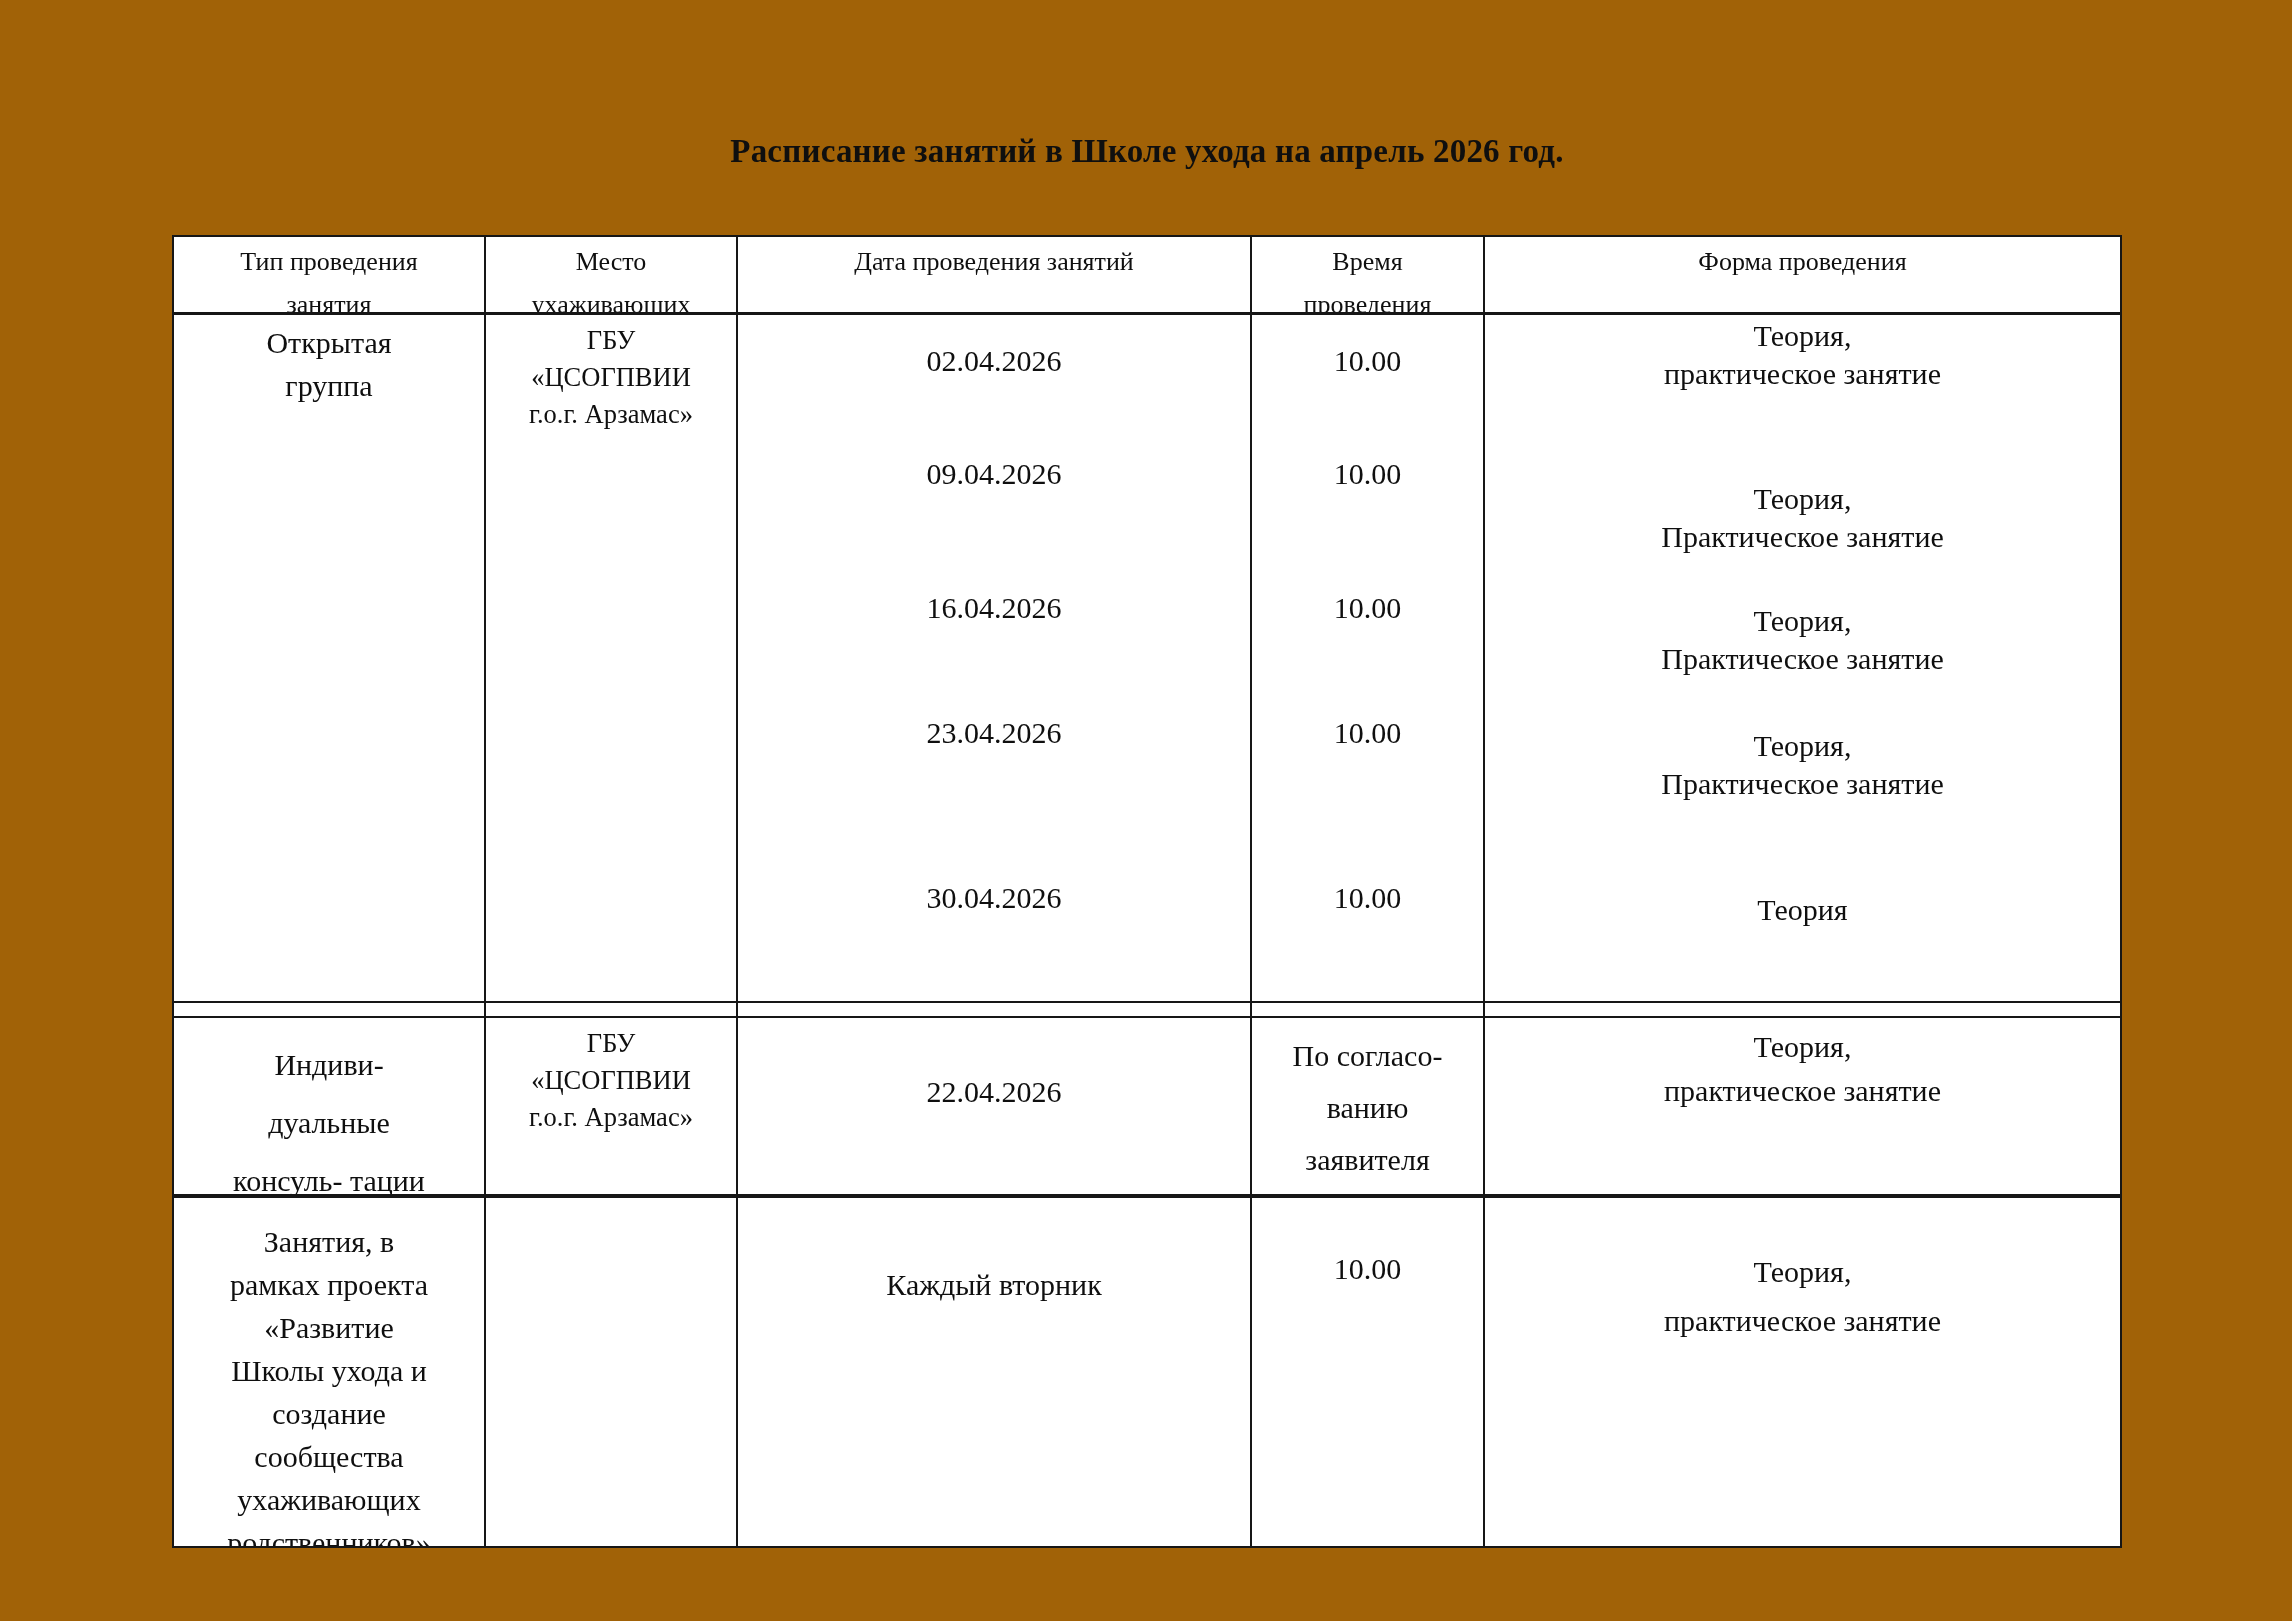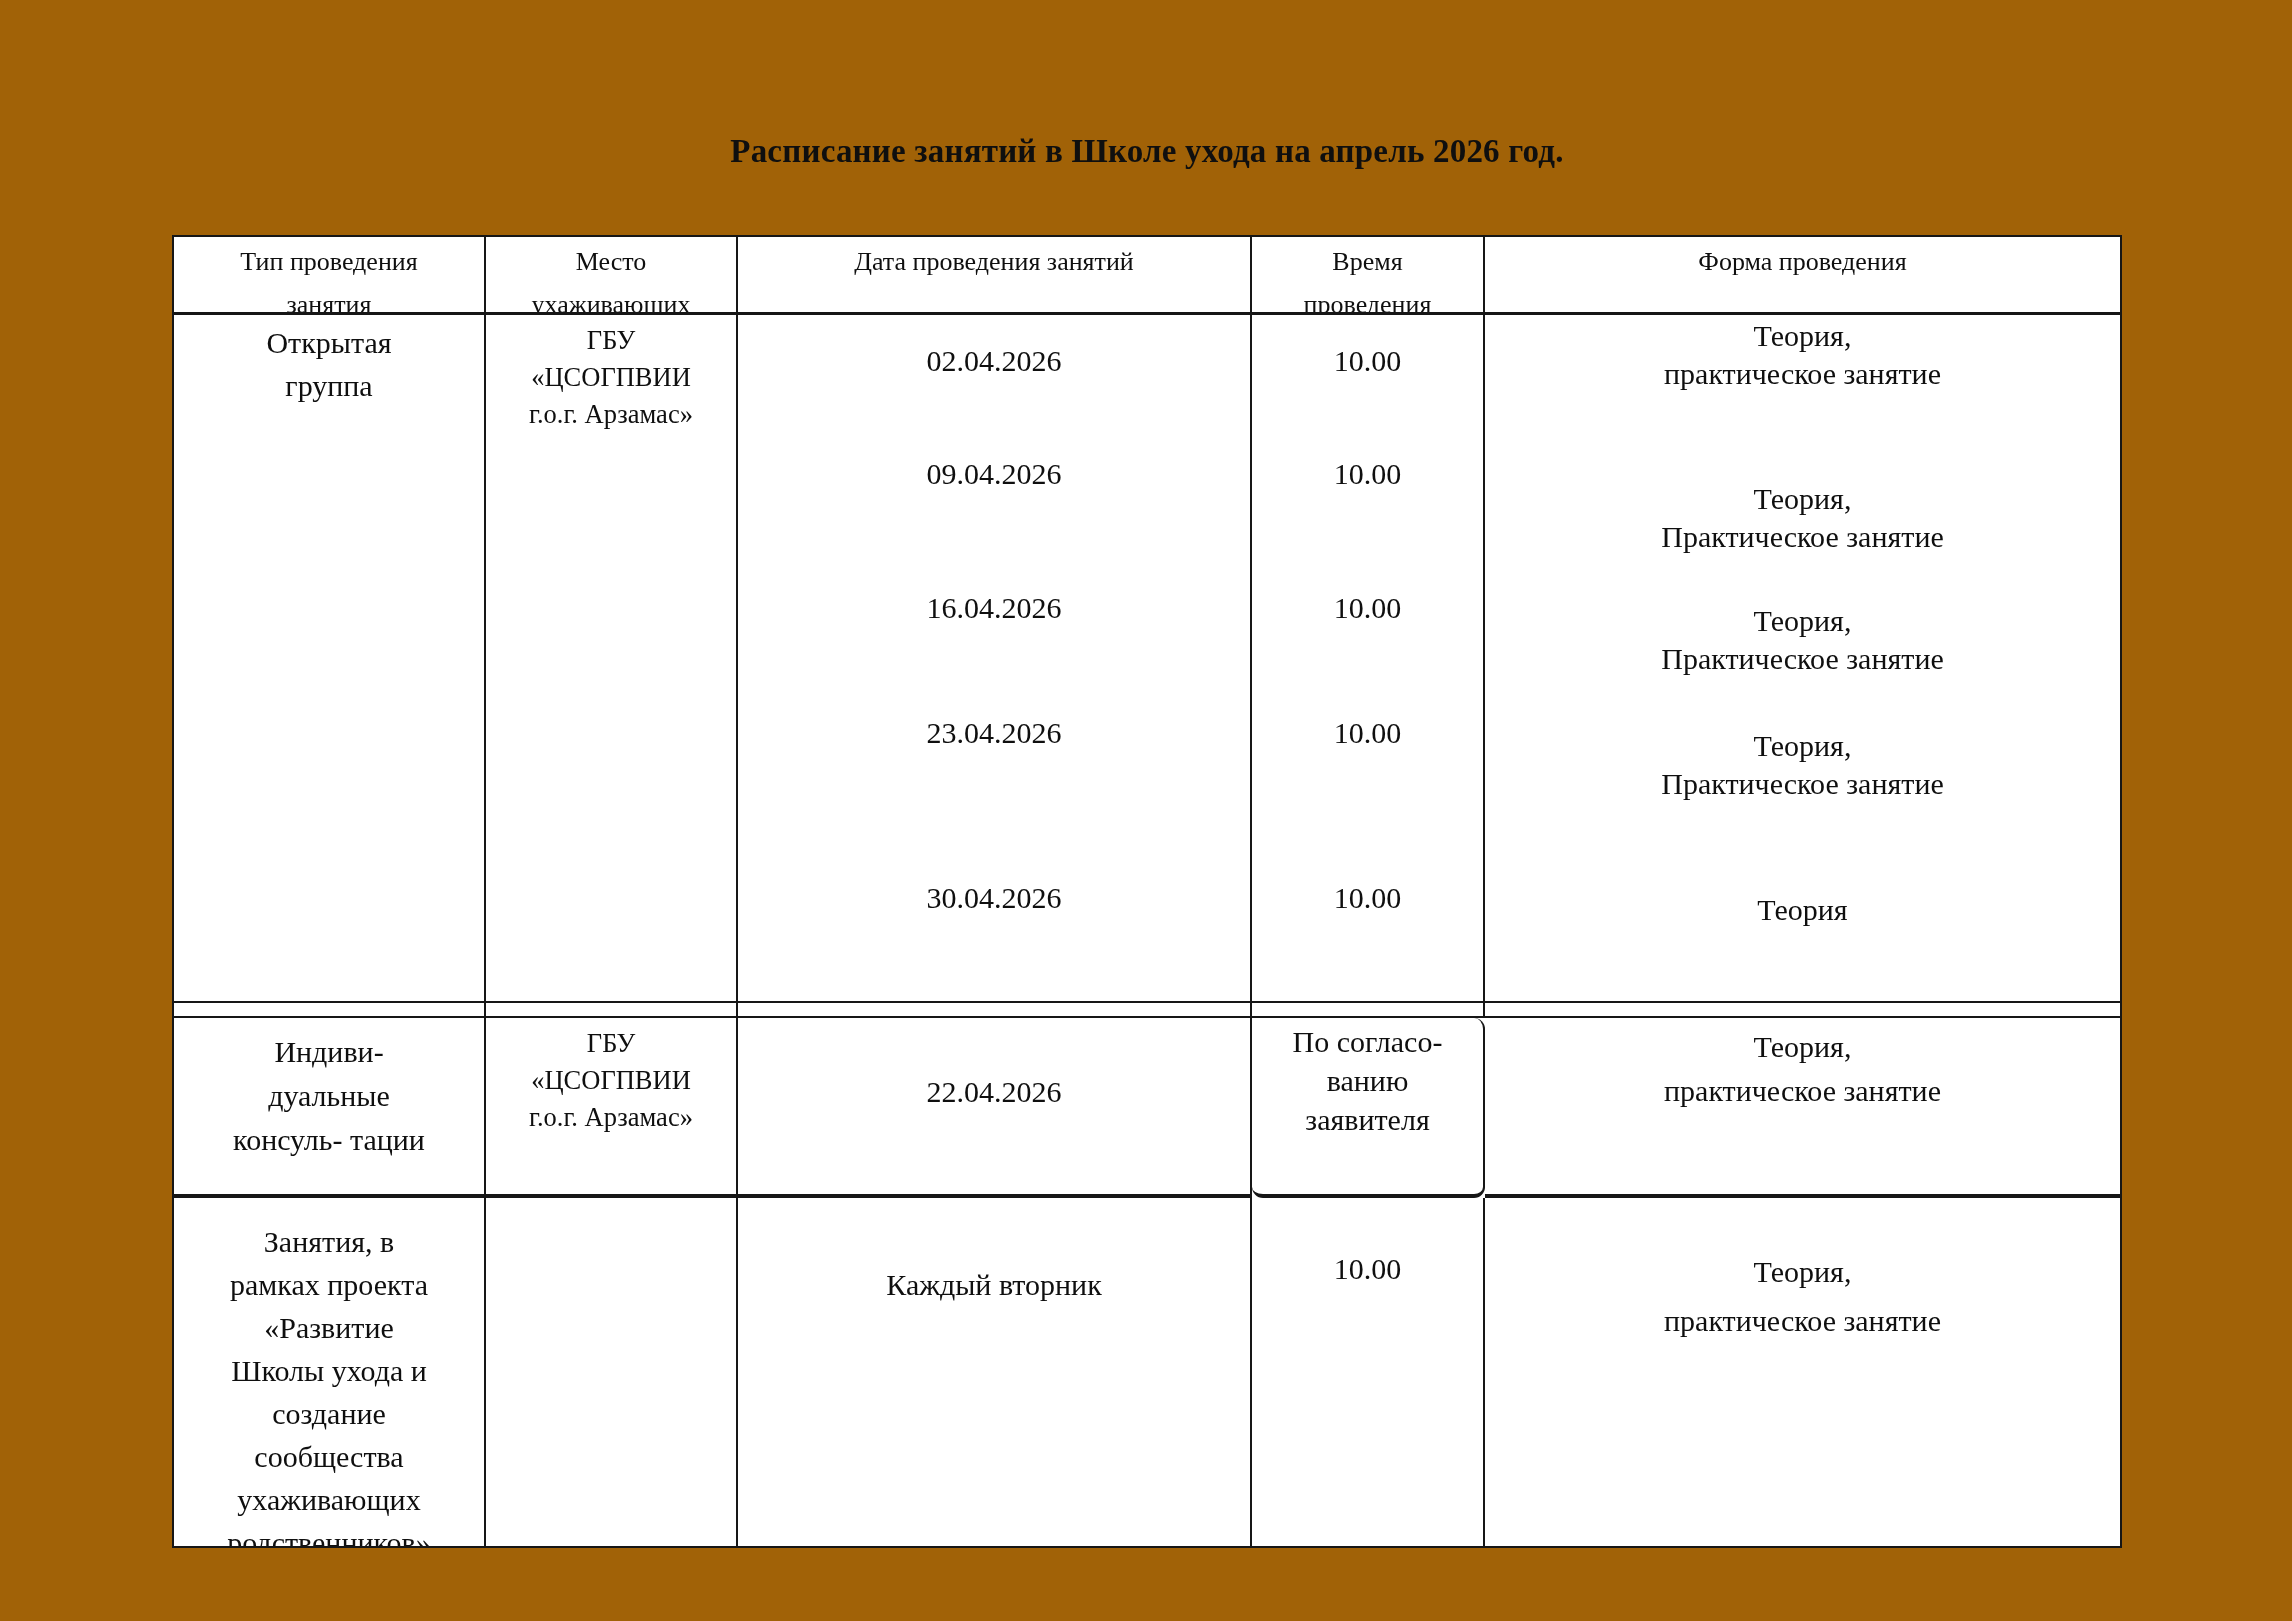--- a/index.html
+++ b/index.html
@@ -70,24 +70,24 @@
     position:absolute; left:0; width:100%;
     text-align:center;
     font-size:30px;
     line-height:38px;
     white-space:pre-line;
   }
   .d1 { top:26.5px; }  .d2 { top:140px; } .d3 { top:274px; } .d4 { top:399px; } .d5 { top:564px; }
   .f1 { top:2px; }   .f2 { top:165px; } .f3 { top:287px; } .f4 { top:412px; } .f5 { top:576px; }
 
   
-  .type2 { line-height:44px; padding-top:12px; }
+  .type2 { line-height:58px; padding-top:18px; }
   .place2 { font-size:26.5px; line-height:37px; padding-top:6.9px; }
   .date2 { display:flex; align-items:center; justify-content:center; padding-bottom:27.4px; }
-  .time2 { line-height:39px; padding-top:4px;border-radius:11px; }
+  .time2 { line-height:52px; padding-top:12px; }
   .form2 { line-height:44px; padding-top:7.8px; }
 
   
   .type3 { line-height:43px; padding-top:22px; }
   .date3 { padding-top:65px; line-height:43px; }
   .time3 { padding-top:49px; line-height:43px; }
   .form3 { padding-top:49px; line-height:49px; }
 </style>
 </head>
 <body>

